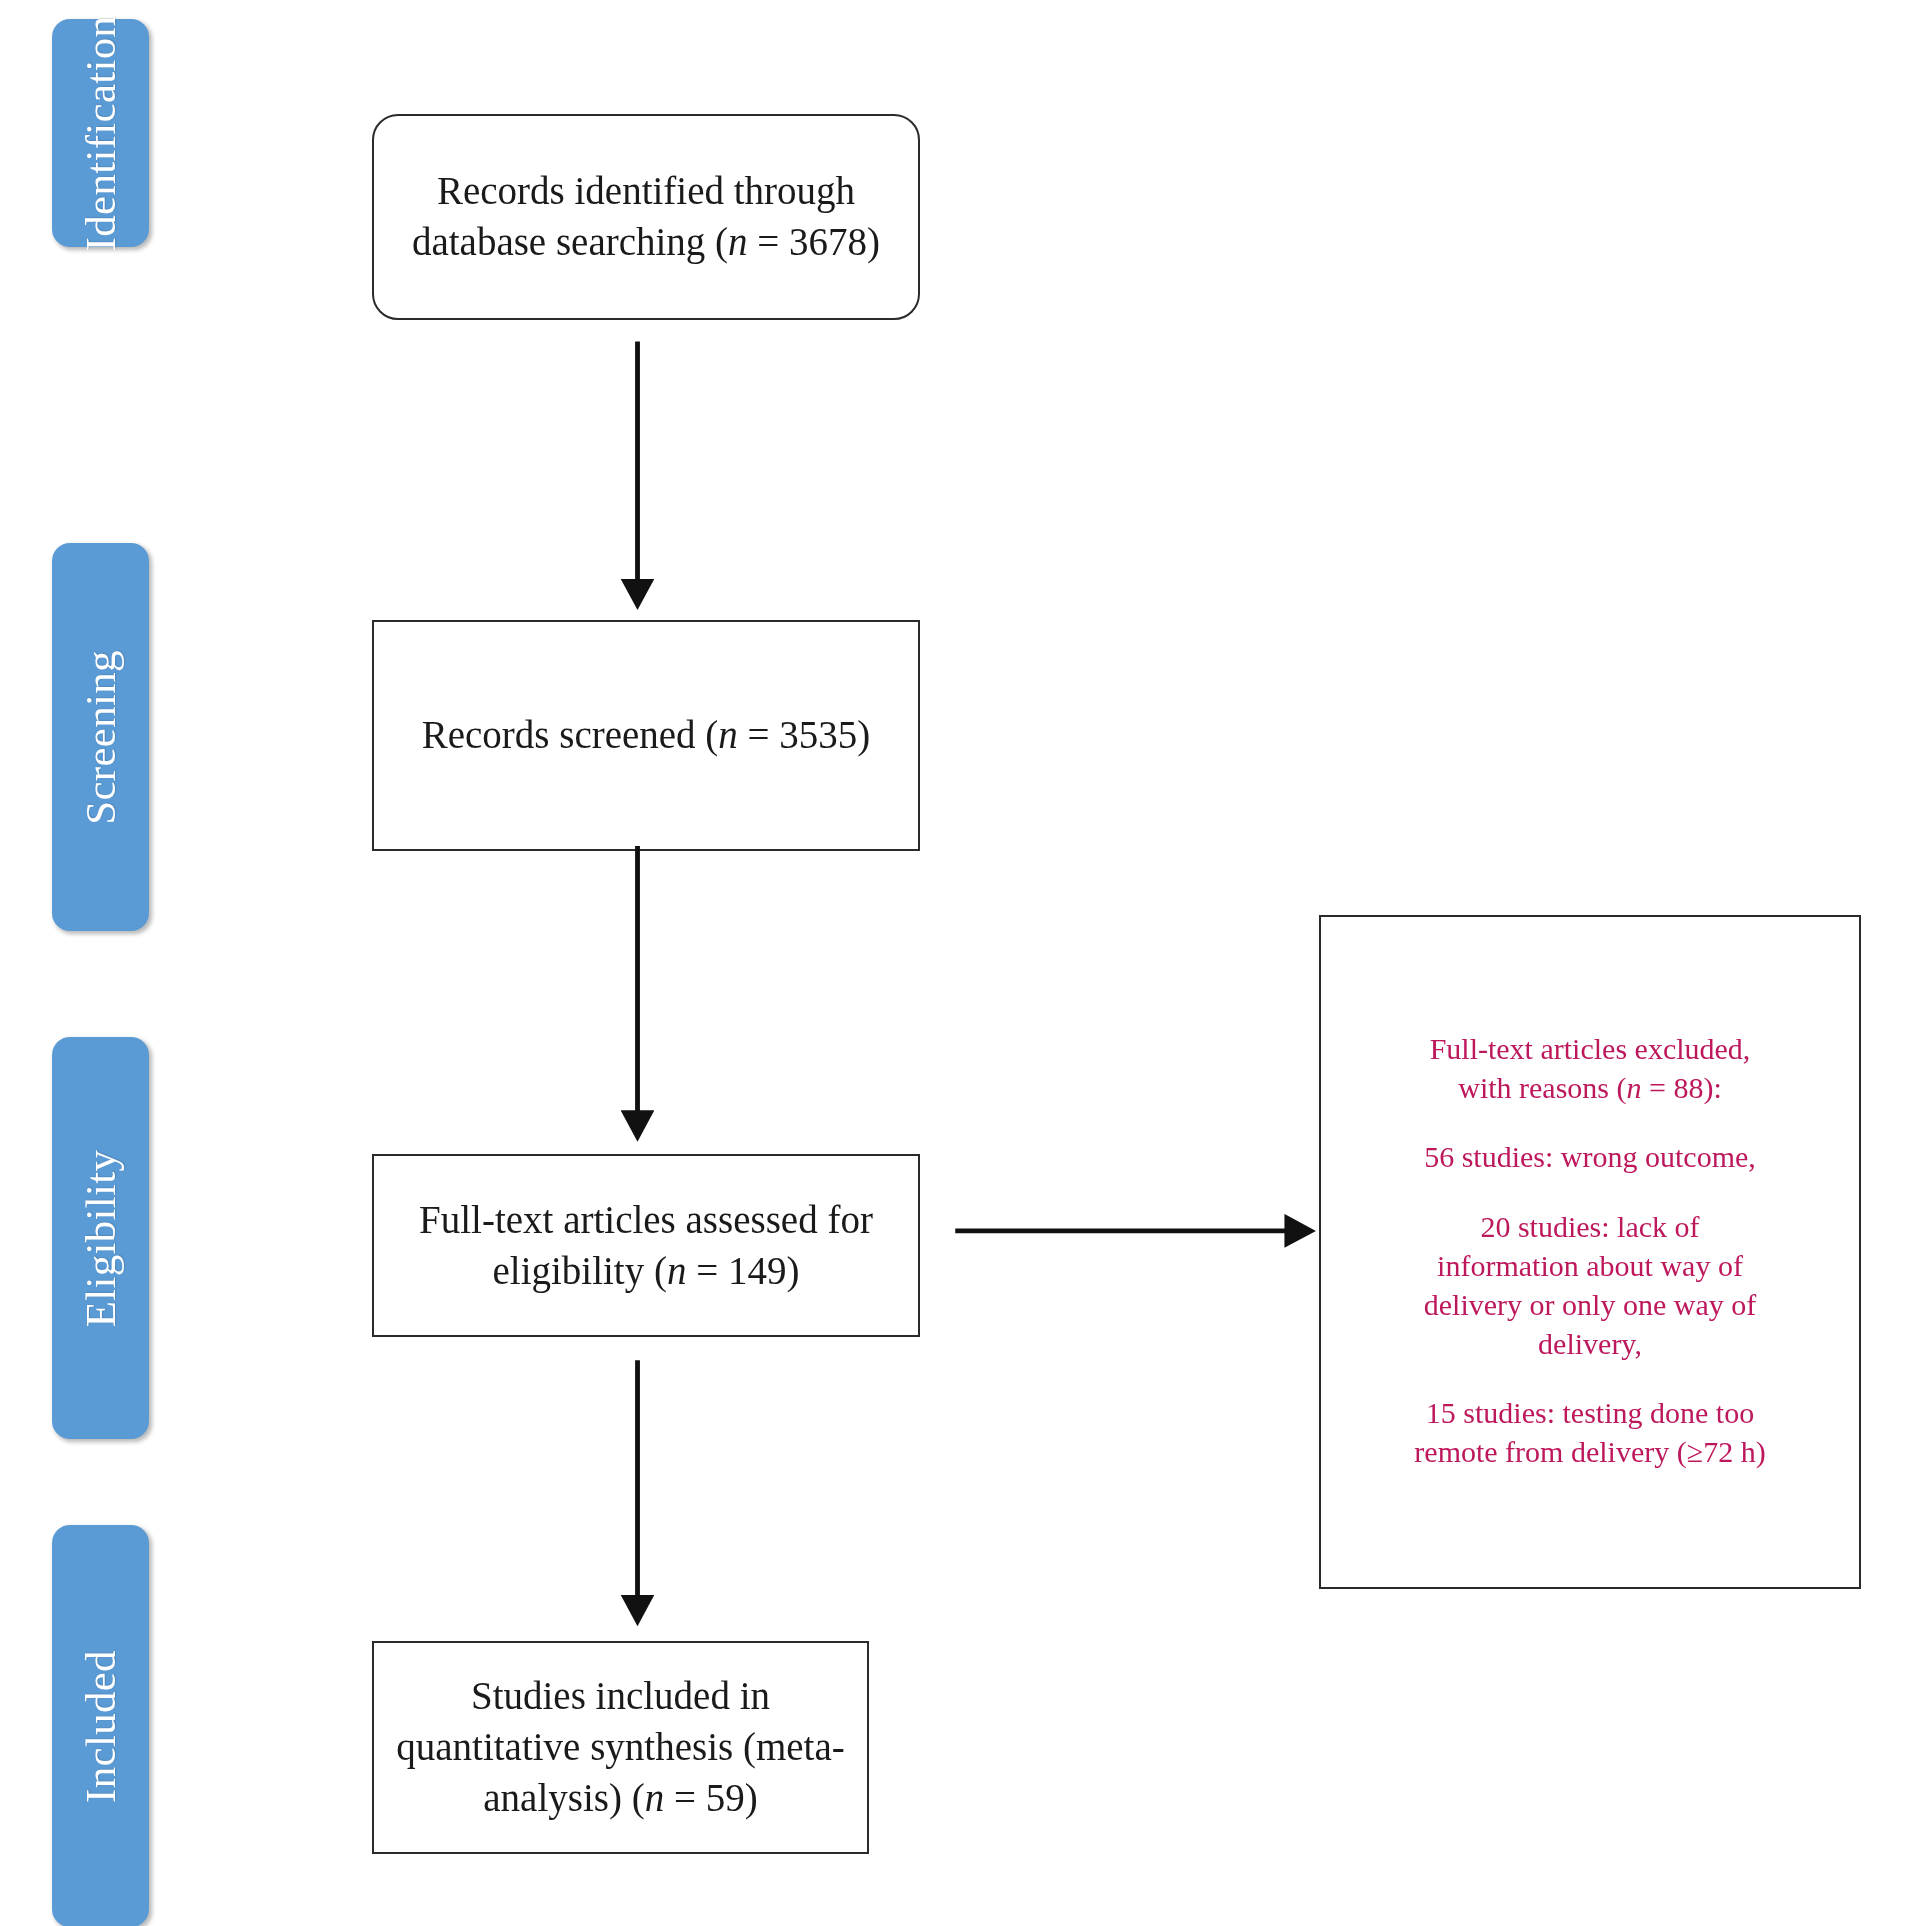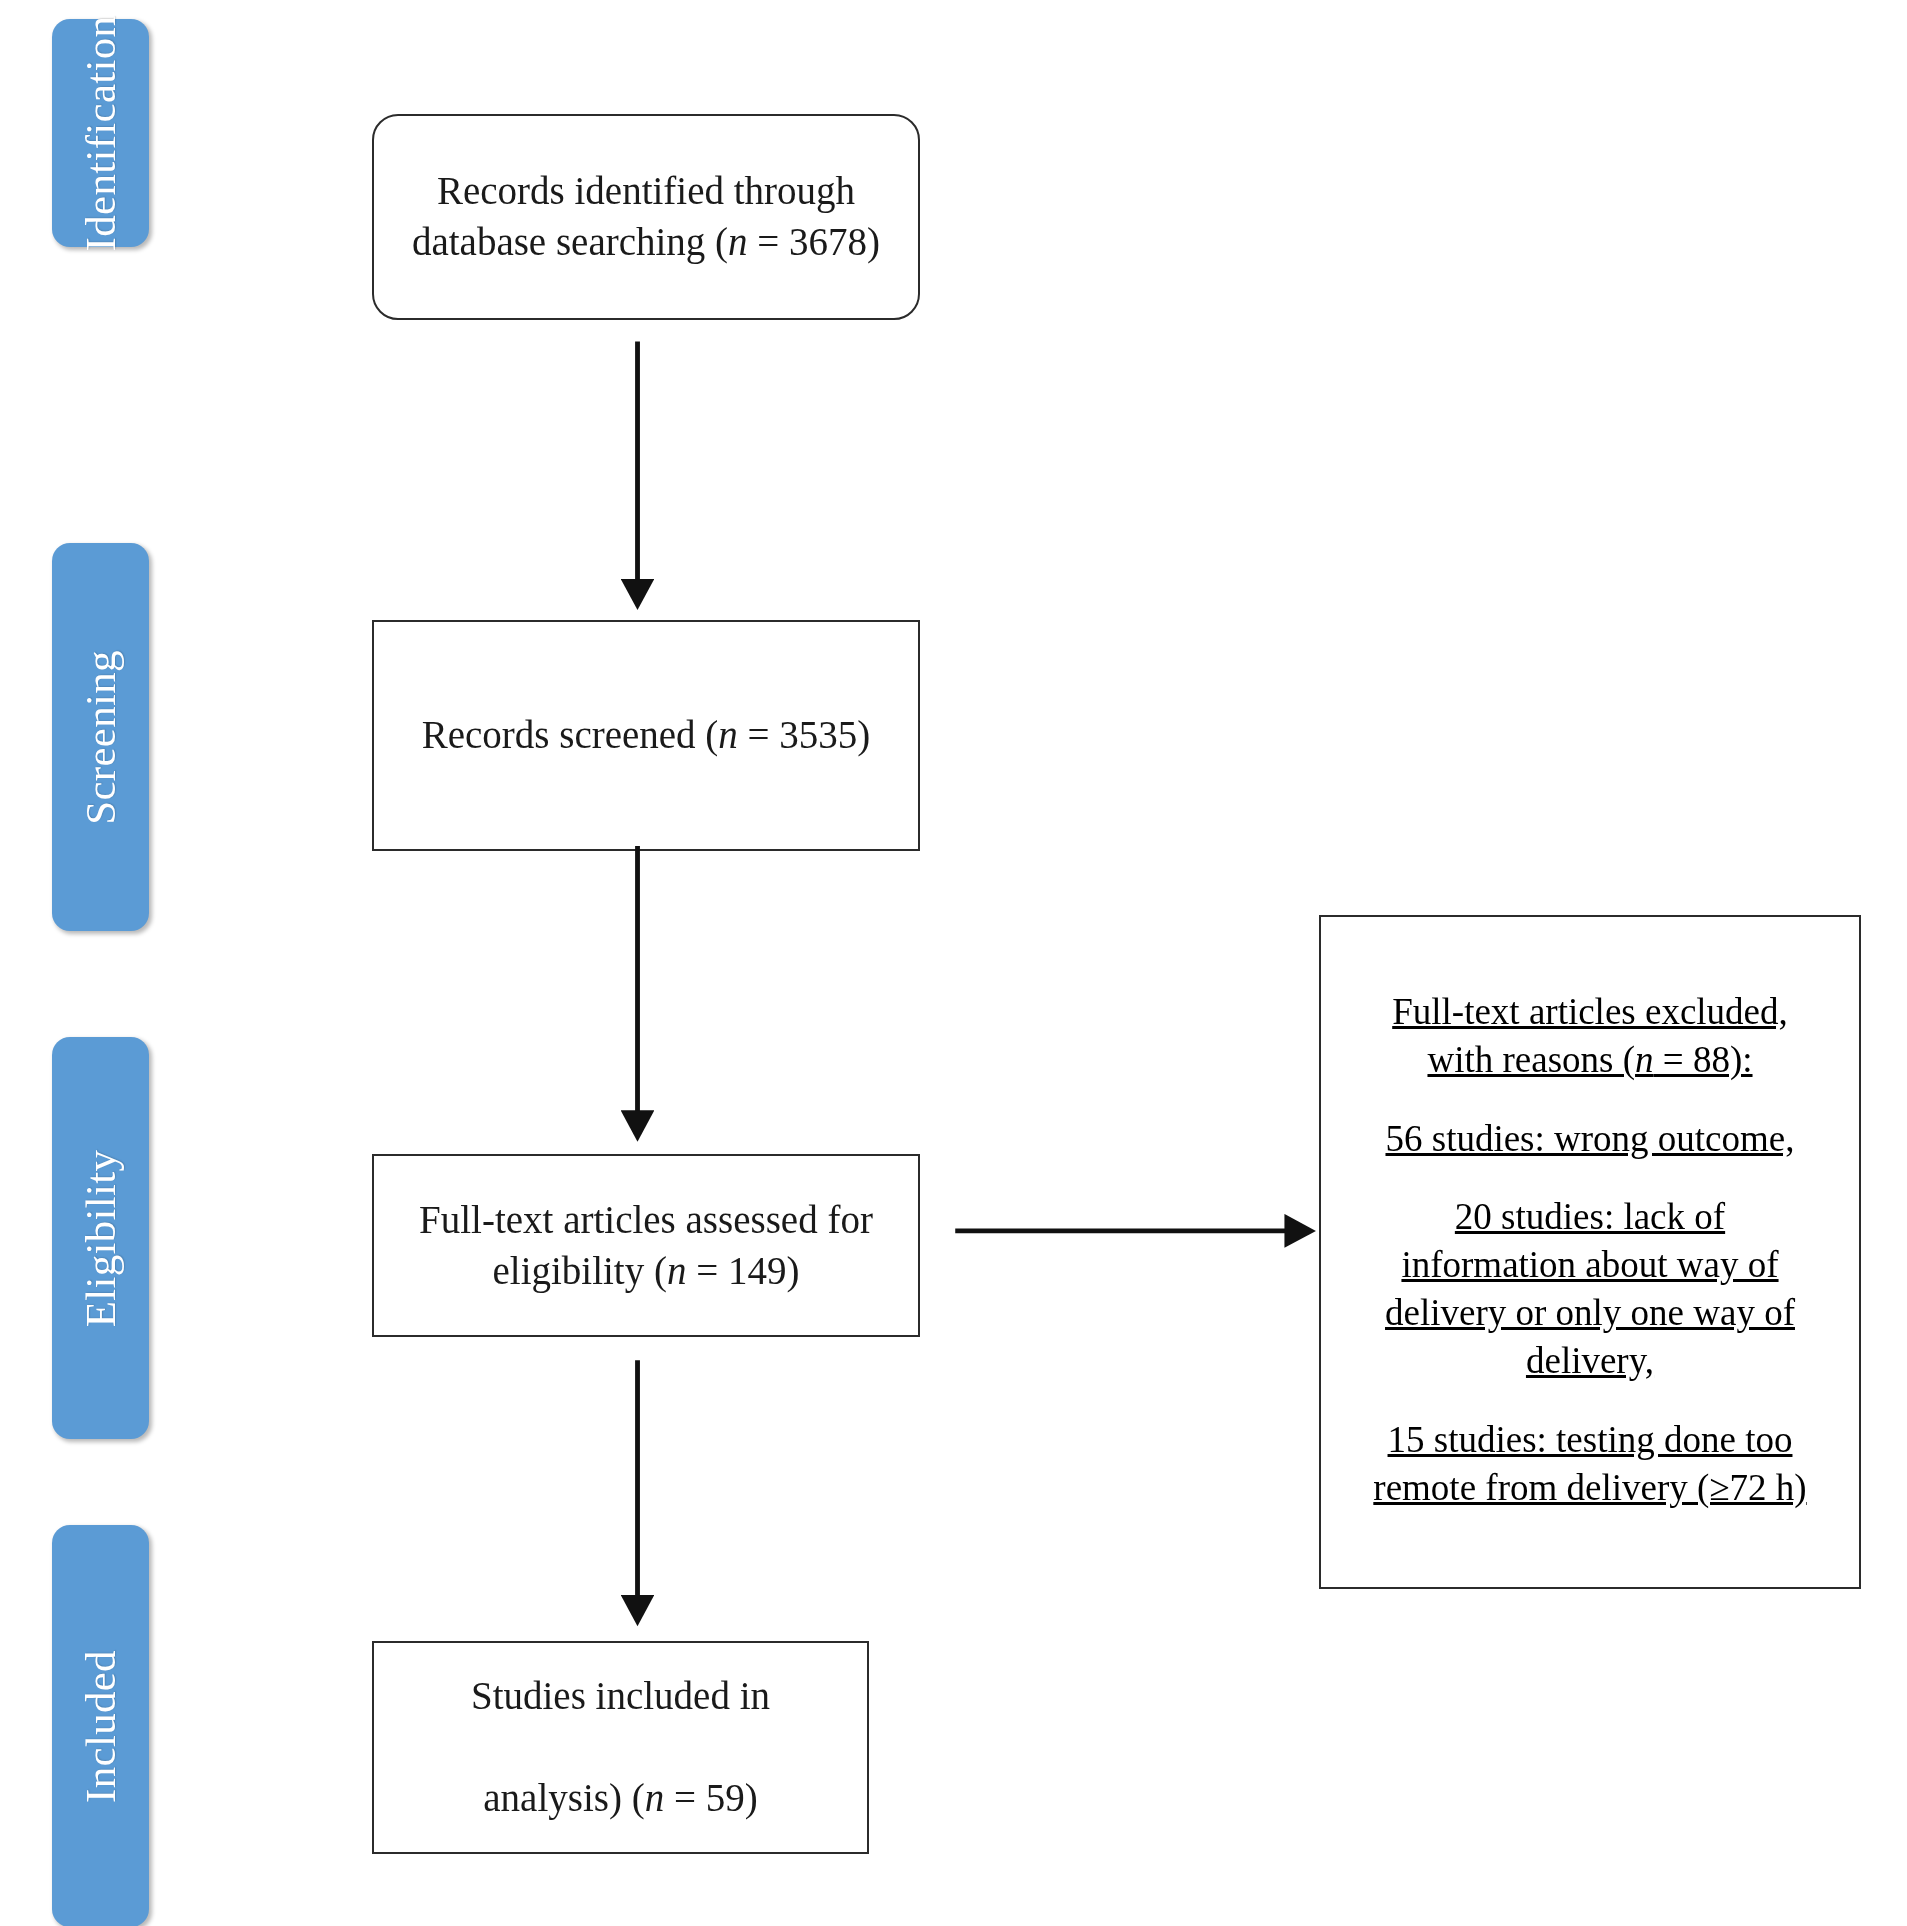--- a/index.html
+++ b/index.html
@@ -49,26 +49,25 @@
     padding: 7px 18px;
   }
   .flow-text {
     font-size: 39px;
     line-height: 1.30;
     color: #1a1a1a;
     text-align: center;
     width: 100%;
   }
   .excl-text {
-    font-size: 37px;
+    font-size: 30px;
     line-height: 1.30;
-    color: #000000;
+    color: #be185d;
     text-align: center;
     width: 100%;
-    text-decoration: underline;
   }
   .excl-text .para { margin: 0 0 30.5px 0; }
   .excl-text .para:last-child { margin-bottom: 4px; }
   em.ital { font-style: italic; }
 
   
   #arrows {
     position: absolute;
     left: 0; top: 0;
     width: 1907px;
@@ -113,21 +112,21 @@
   <div class="flow-box" style="left:372px; top:1154px; width:548px; height:183px;">
     <div class="flow-text">
       <span>Full-text articles assessed for</span><br>
       <span>eligibility (</span><em class="ital">n</em><span> = 149)</span>
     </div>
   </div>
 
   <div class="flow-box" style="left:372px; top:1641px; width:497px; height:213px;">
     <div class="flow-text">
       <span>Studies included in</span><br>
-      <br>
+      <span>quantitative synthesis (meta-</span><br>
       <span>analysis) (</span><em class="ital">n</em><span> = 59)</span>
     </div>
   </div>
 
   <div class="flow-box" style="left:1319px; top:915px; width:542px; height:674px; padding:12.5px 14px;">
     <div class="excl-text">
       <div class="para">
         <span>Full-text articles excluded,</span><br>
         <span>with reasons (</span><em class="ital">n</em><span> = 88):</span>
       </div>

